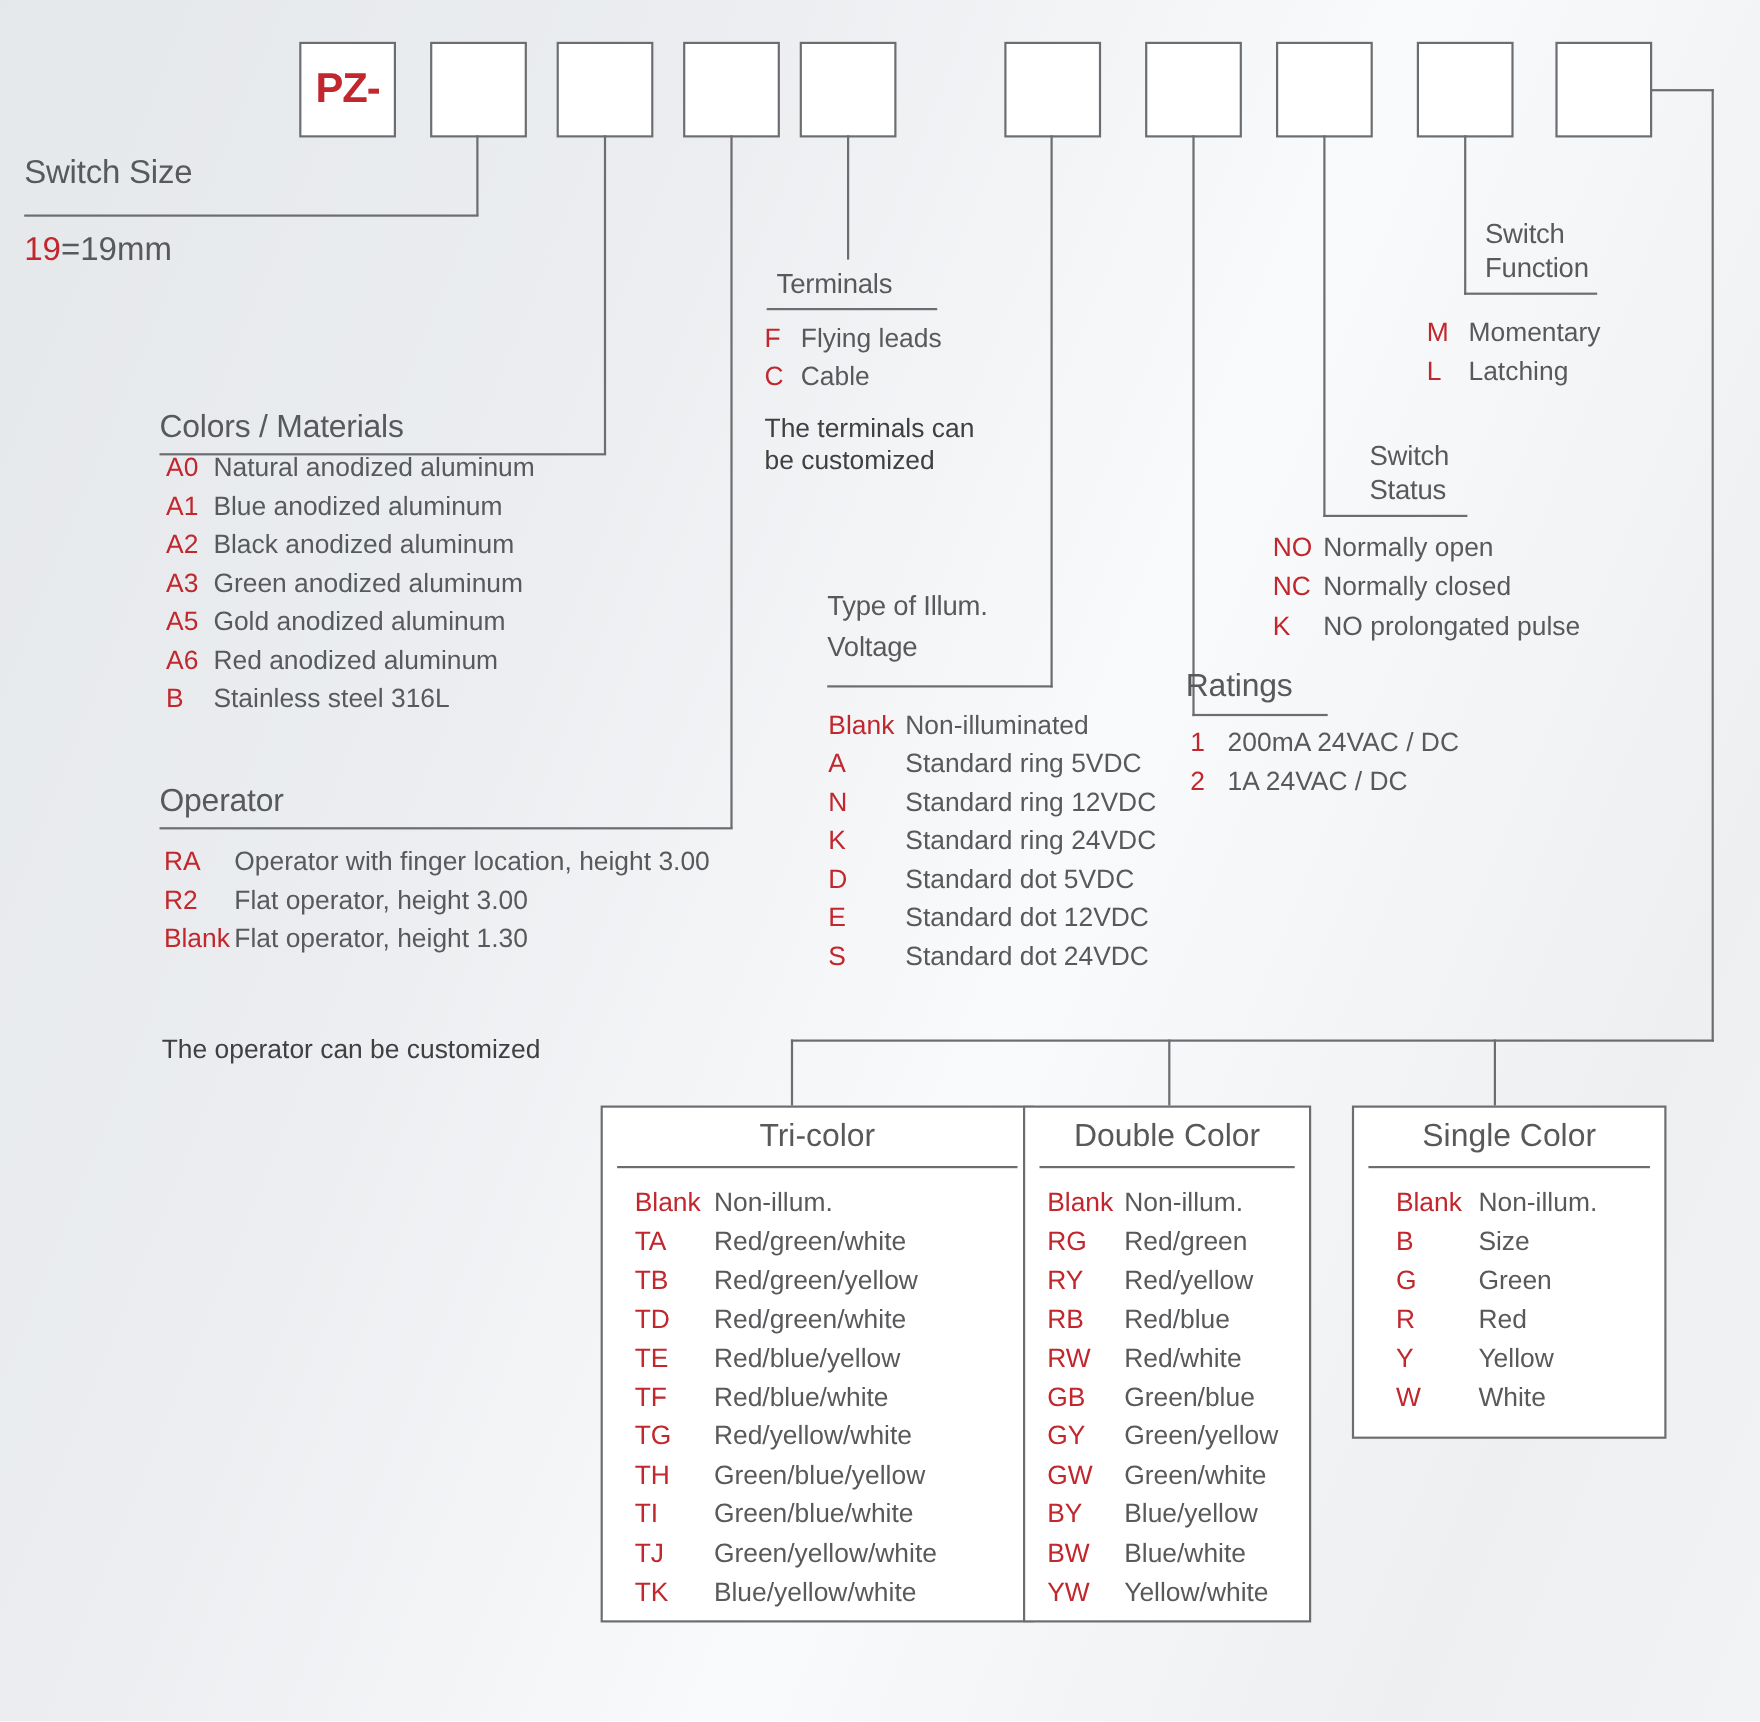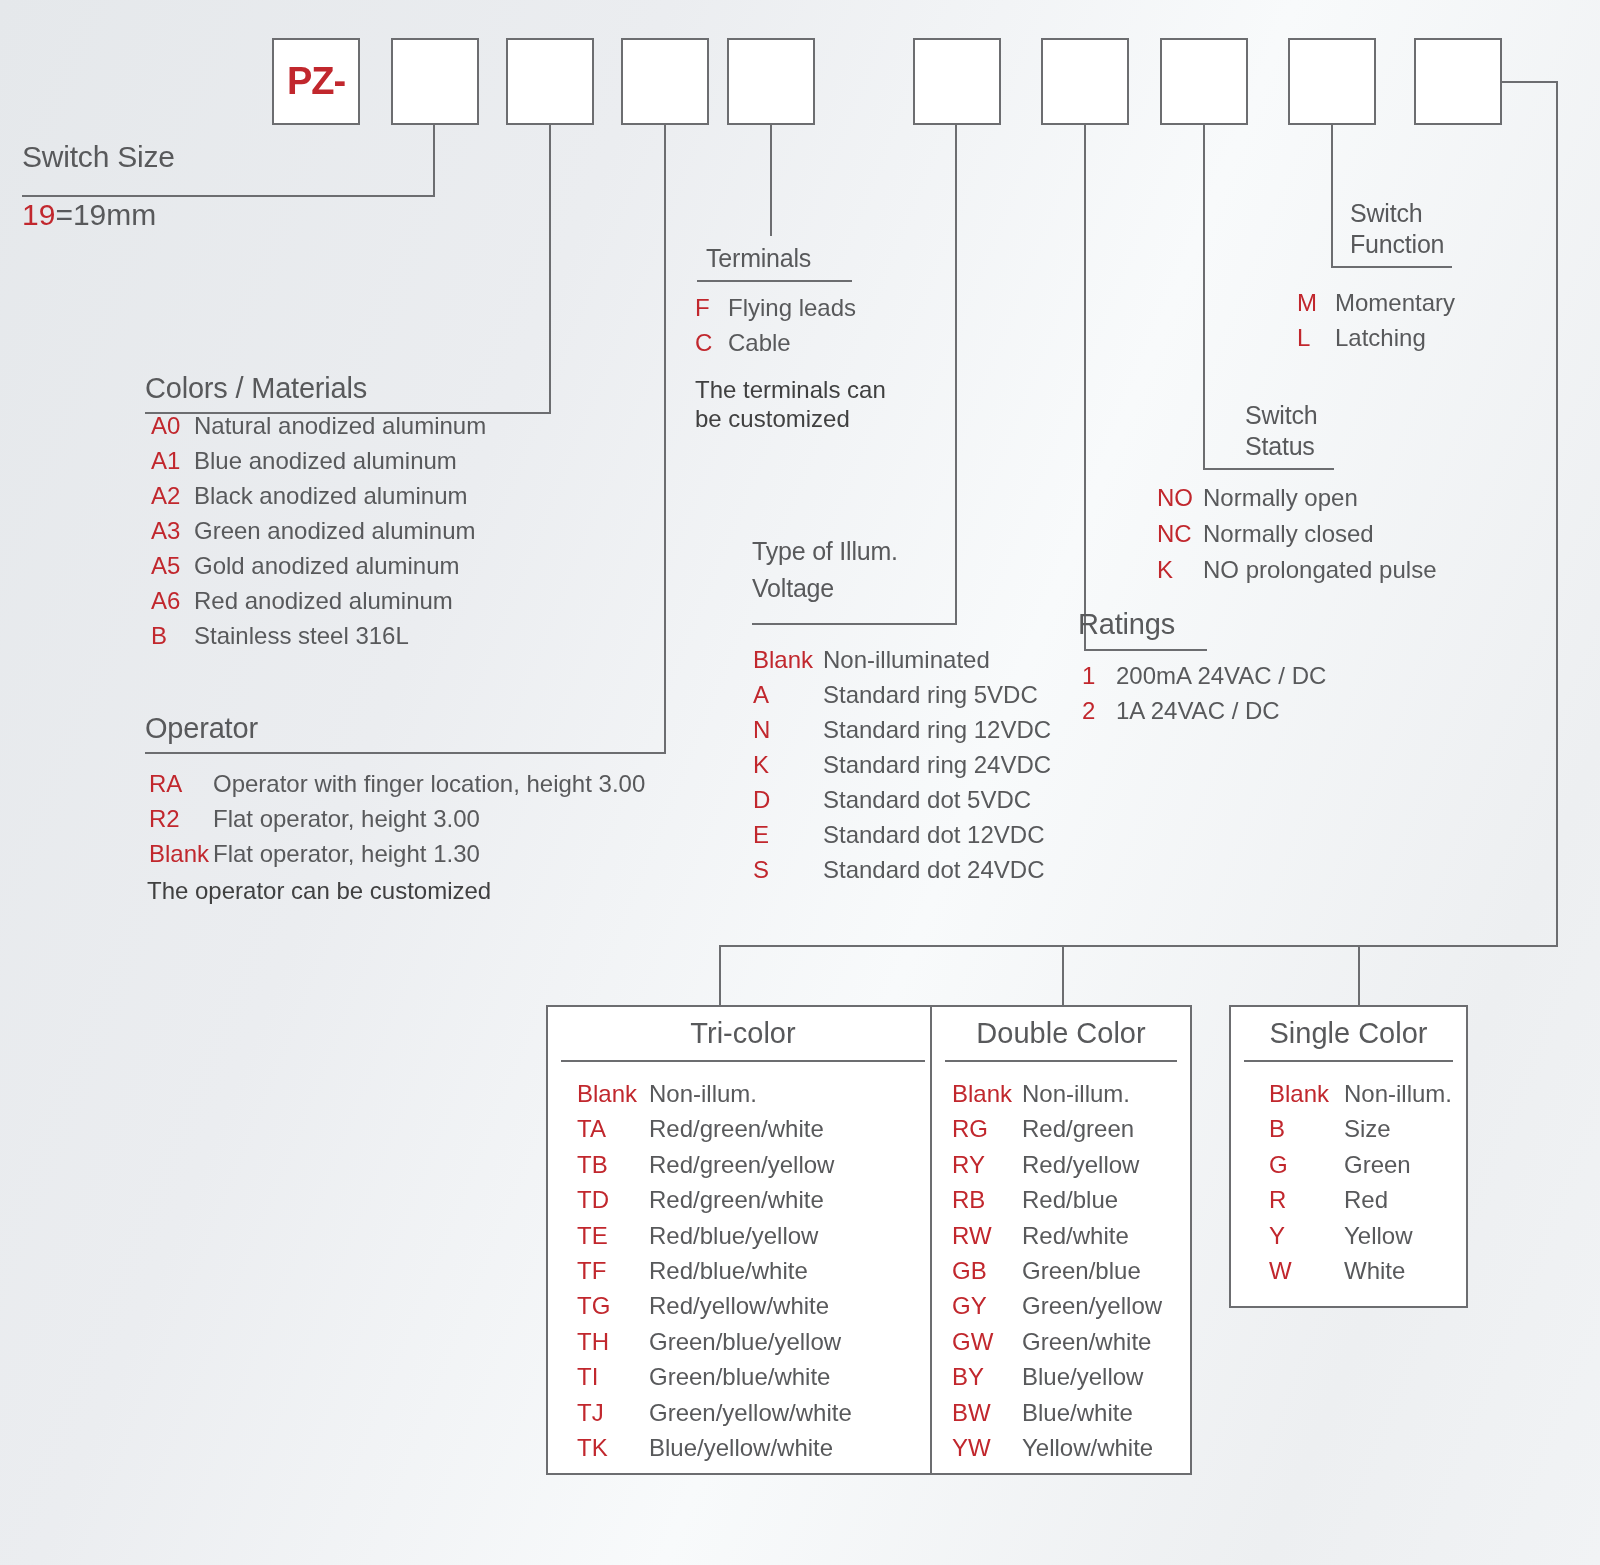--- a/index.html
+++ b/index.html
@@ -59,21 +59,21 @@
   <div class="vl" style="left:1331px;top:123px;height:145px"></div>
   <div class="hl" style="left:1331px;top:266px;width:121px"></div>
   <div class="hl" style="left:1500px;top:81px;width:58px"></div>
   <div class="vl" style="left:1556px;top:81px;height:866px"></div>
   <div class="hl" style="left:719px;top:945px;width:839px"></div>
   <div class="vl" style="left:719px;top:945px;height:62px"></div>
   <div class="vl" style="left:1062px;top:945px;height:62px"></div>
   <div class="vl" style="left:1358px;top:945px;height:62px"></div>
 
   <div class="h1 fs30" style="left:22px;top:140px">Switch Size</div>
-  <div class="val" style="left:22px;top:198px"><span class="code">19</span><span>=19mm</span></div>
+  <div class="val" style="left:22px;top:210px"><span class="code">19</span><span>=19mm</span></div>
 
   <div class="h1" style="left:145px;top:372px">Colors / Materials</div>
   <div class="rows" style="left:151px;top:412px;--cw:43px">
     <div class="row">
         <span class="code">A0</span>
         <span>Natural anodized aluminum</span>
       </div>
     <div class="row">
         <span class="code">A1</span>
         <span>Blue anodized aluminum</span>
@@ -108,21 +108,21 @@
       </div>
     <div class="row">
         <span class="code">R2</span>
         <span>Flat operator, height 3.00</span>
       </div>
     <div class="row">
         <span class="code">Blank</span>
         <span>Flat operator, height 1.30</span>
       </div>
   </div>
-  <div class="note" style="left:147px;top:876px">The operator can be customized</div>
+  <div class="note" style="left:147px;top:940px">The operator can be customized</div>
 
   <div class="h1 h27" style="left:706px;top:244px">Terminals</div>
   <div class="rows" style="left:695px;top:294px;--cw:33px">
     <div class="row">
         <span class="code">F</span>
         <span>Flying leads</span>
       </div>
     <div class="row">
         <span class="code">C</span>
         <span>Cable</span>
@@ -309,21 +309,21 @@
           <span class="code">BW</span>
           <span>Blue/white</span>
         </div>
       <div class="row">
           <span class="code">YW</span>
           <span>Yellow/white</span>
         </div>
     </div>
   </div>
 
-  <div class="bbox" style="left:1229px;top:1005px;width:239px;height:303px">
+  <div class="bbox" style="left:1229px;top:1005px;width:286px;height:303px">
     <div class="bh">Single Color</div>
     <div class="brule"></div>
     <div class="rows" style="left:38px;top:73px;--cw:75px;--rh:35.4px">
       <div class="row">
           <span class="code">Blank</span>
           <span>Non-illum.</span>
         </div>
       <div class="row">
           <span class="code">B</span>
           <span>Size</span>

